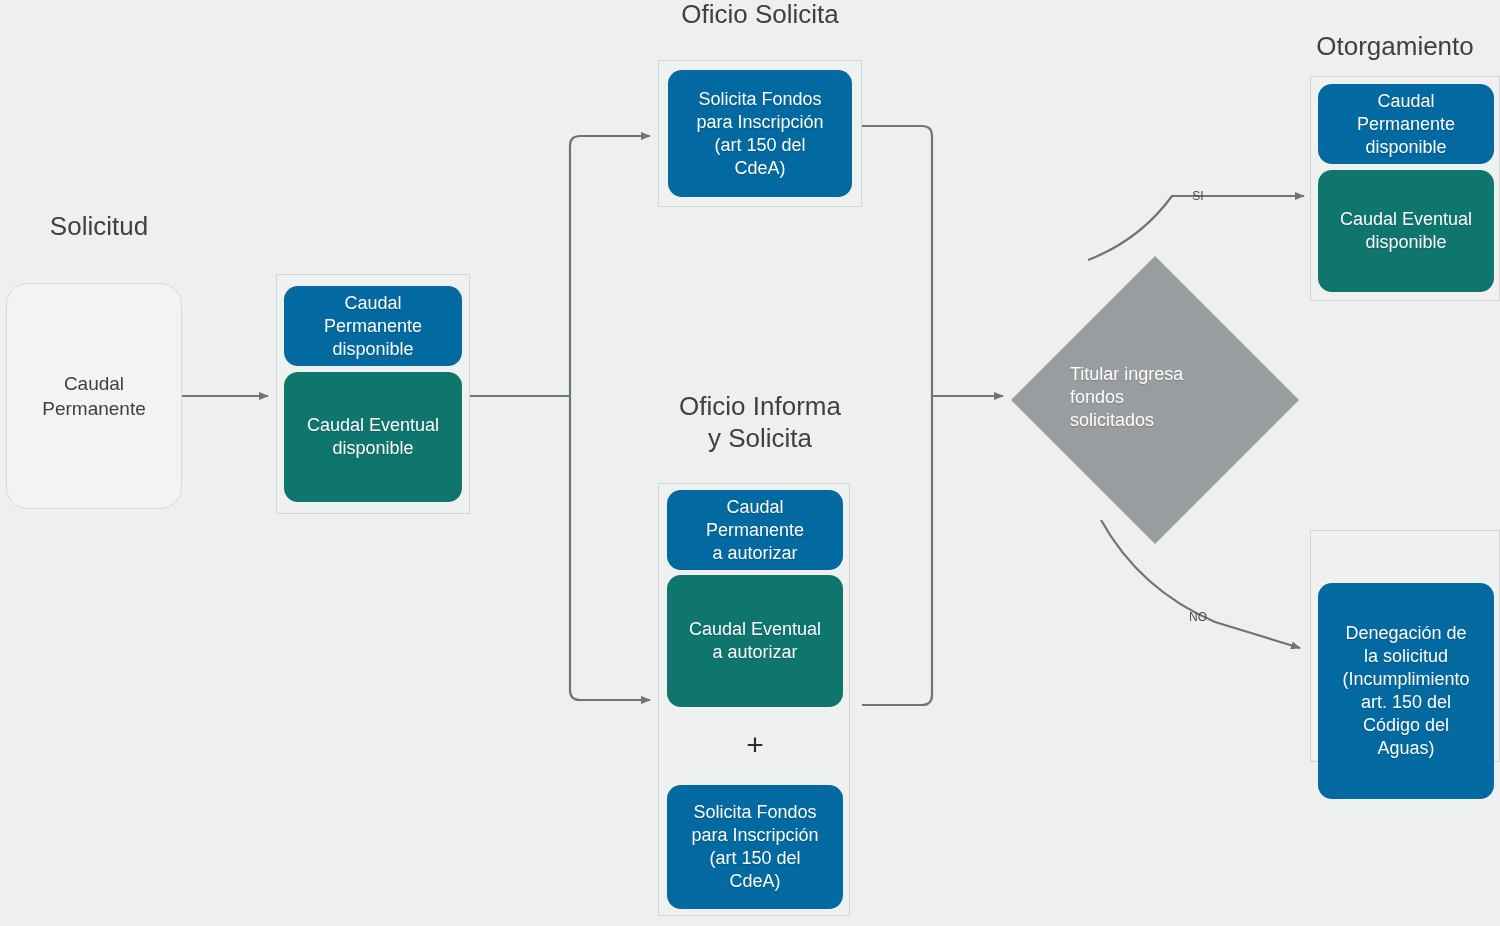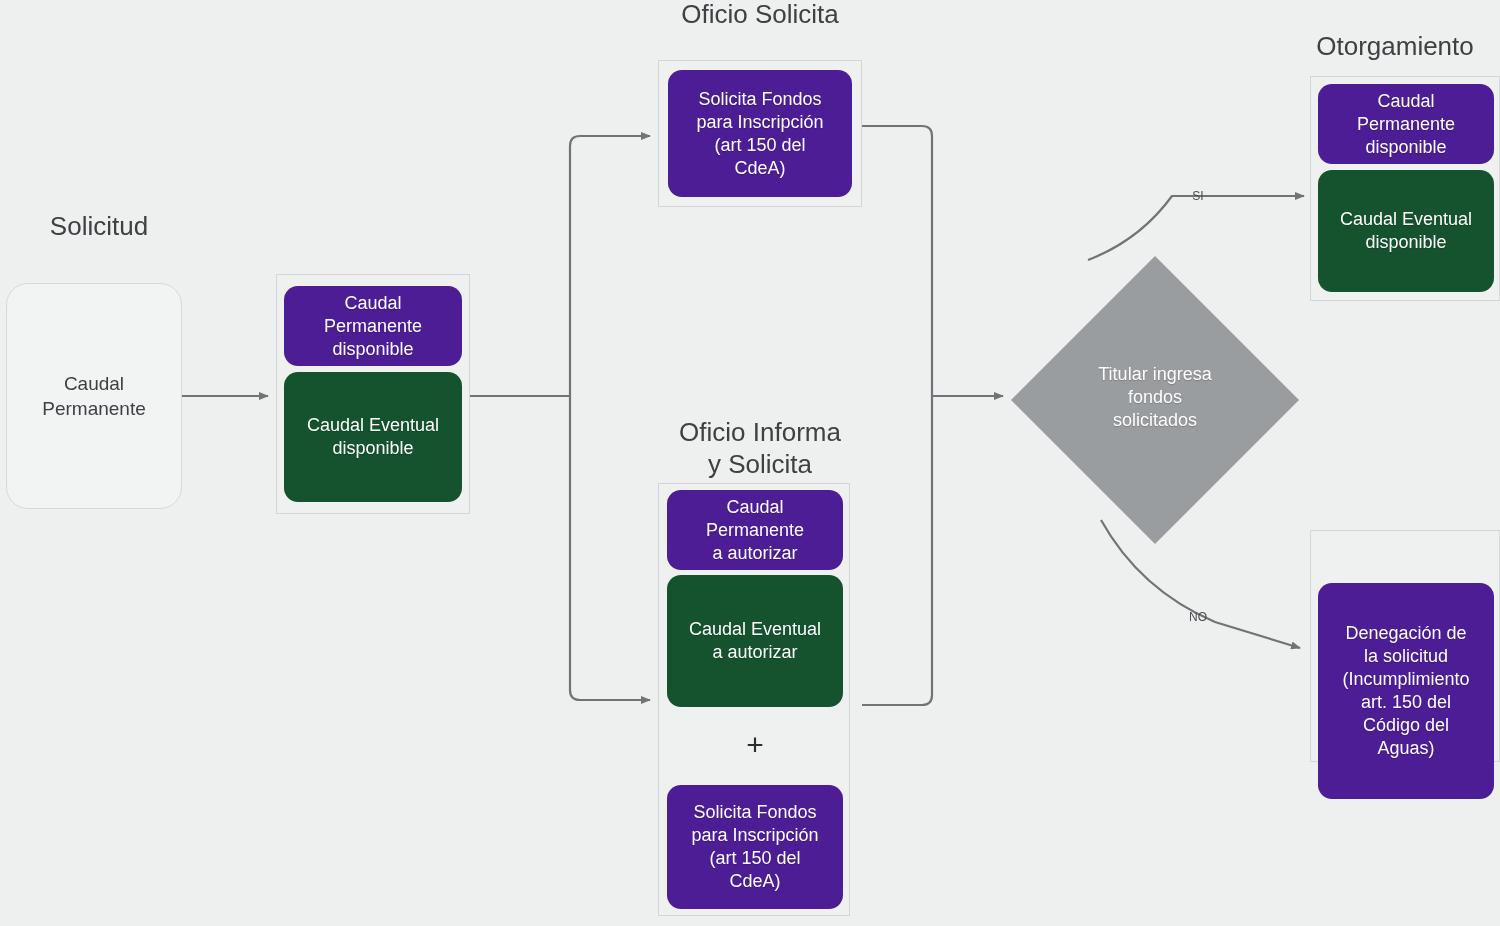--- a/index.html
+++ b/index.html
@@ -38,22 +38,22 @@
     justify-content: center;
     text-align: center;
     color: #ffffff;
     font-size: 18px;
     line-height: 23px;
     border-radius: 14px;
     white-space: pre-line;
     padding: 2px 6px;
     text-shadow: 0 1px 1px rgba(0,0,0,0.18);
   }
-  .node.dark   { background: #4c1d95; }
-  .node.mid    { background: #14532d; }
+  .node.dark   { background: #0369a1; }
+  .node.mid    { background: #0f766e; }
   .node.plain  {
     background: #f2f4f4;
     border: 1px solid #d6d9da;
     color: #3d4144;
     text-shadow: none;
     border-radius: 22px;
     font-size: 19px;
     line-height: 25px;
   }
   .plus-sign {
@@ -62,21 +62,20 @@
     font-size: 30px;
     line-height: 30px;
     font-weight: 400;
     text-align: center;
   }
   .diamond-label {
     position: absolute;
     color: #ffffff;
     font-size: 18px;
     line-height: 23px;
-    text-align: center;
     white-space: pre-line;
     text-shadow: 0 1px 1px rgba(0,0,0,0.2);
     pointer-events: none;
   }
   .edge-label {
     position: absolute;
     color: #4a4e51;
     font-size: 12px;
     line-height: 20px;
     text-align: center;
@@ -120,21 +119,21 @@
     <path d="M1101,520 Q1140,590 1215,622 L1300,648" fill="none" stroke="#6f7477" stroke-width="2.2" marker-end="url(#arrow)"></path>
 
     <polygon points="1155,256 1299,400 1155,544 1011,400" fill="#9a9da0"></polygon>
   </svg>
 
   <div class="heading" style="left:0px; top:210px; width:182px;padding-left:8px;">Solicitud</div>
 
 
   <div class="heading" style="left:640px; top:-2px; width:240px;">Oficio Solicita</div>
 
-  <div class="heading" style="left:638px; top:390px; width:244px;margin-top:26px;">Oficio Informa
+  <div class="heading" style="left:638px; top:390px; width:244px;">Oficio Informa
 y Solicita</div>
 
   <div class="heading" style="left:1290px; top:30px; width:210px;">Otorgamiento</div>
 
   <div class="node plain" style="left:6px; top:283px; width:176px; height:226px;">Caudal
 Permanente</div>
 
   <div class="group" style="left:276px; top:274px; width:194px; height:240px;"></div>
 
   <div class="node dark" style="left:284px; top:286px; width:178px; height:80px;">Caudal

